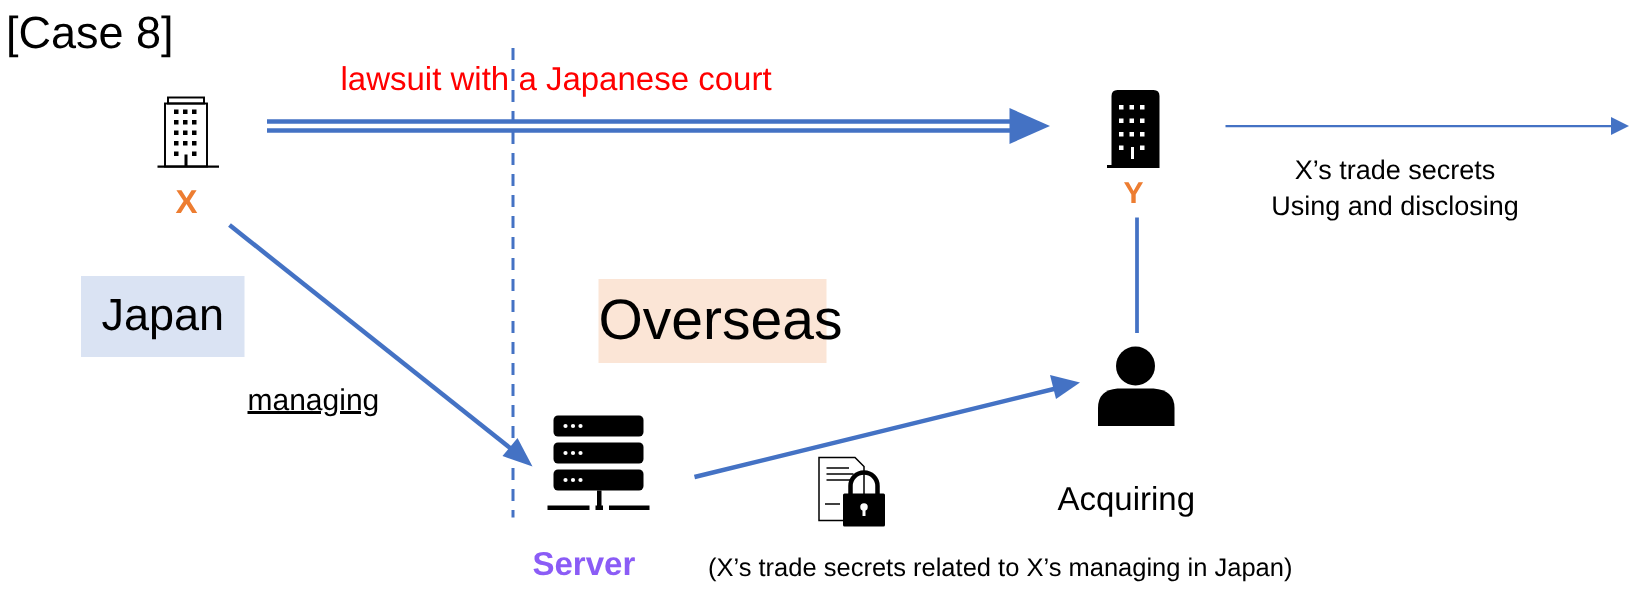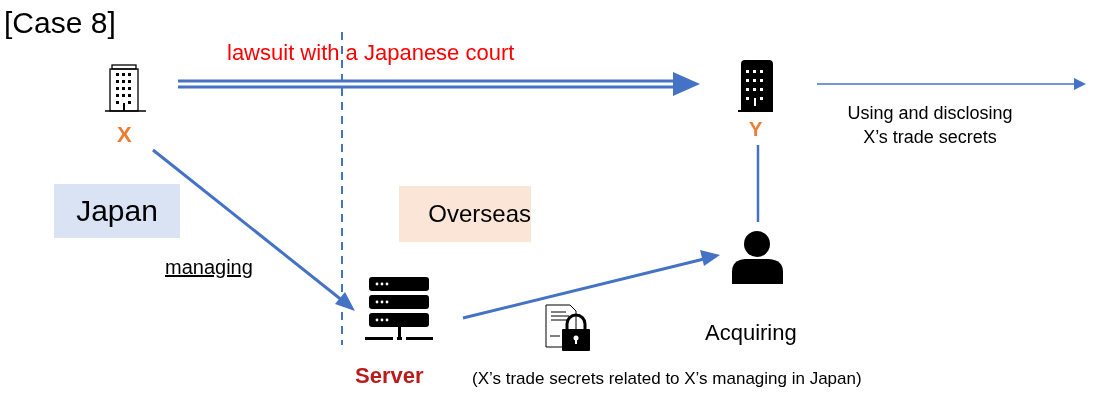--- a/index.html
+++ b/index.html
@@ -3,24 +3,24 @@
 <meta charset="utf-8">
 <style>
   html, body { margin:0; padding:0; background:#ffffff; }
   body { width:1096px; height:401px; position:relative; overflow:hidden; font-family:"Liberation Sans", sans-serif; color:#000; }
   .abs { position:absolute; }
   .case-title { left:4px; top:6px; font-size:30px; line-height:34px; white-space:nowrap; }
   .lawsuit-label { left:227px; top:40px; font-size:22px; color:#ff0000; white-space:nowrap; }
   .x-label { left:117px; top:122px; font-size:22px; font-weight:bold; color:#ed7d31; }
   .y-label { left:749px; top:118px; font-size:20px; font-weight:bold; color:#ed7d31; }
   .using-label { left:815px; top:101px; font-size:18px; line-height:24px; text-align:center; width:230px; }
-  .region-japan { left:54px; top:184px; width:126px; height:54px; background:#dae3f3; font-size:30px; display:flex; align-items:center; justify-content:center; }
-  .region-overseas { left:399px; top:186px; width:132px; height:56px; background:#fbe5d6; font-size:24px; display:flex; align-items:center; justify-content:flex-end; }
+  .region-japan { left:54px; top:184px; width:109px; height:54px; background:#dae3f3; font-size:30px; display:flex; align-items:center; justify-content:center; }
+  .region-overseas { left:399px; top:186px; width:152px; height:56px; background:#fbe5d6; font-size:38px; display:flex; align-items:center; justify-content:flex-start; }
   .managing-label { left:165px; top:256px; font-size:20px;text-decoration:underline; }
-  .server-label { left:355px; top:363px; font-size:22px; font-weight:bold; color:#b91c1c; }
+  .server-label { left:355px; top:363px; font-size:22px; font-weight:bold; color:#8b5cf6; }
   .acquiring-label { left:705px; top:320px; font-size:22px;text-align:right; }
   .caption-label { left:472px; top:369px; font-size:17px; white-space:nowrap; }
   svg.canvas { position:absolute; left:0; top:0; }
 </style>
 </head>
 <body>
 
 <svg class="canvas" width="1096" height="401" viewBox="0 0 1096 401">
   <defs>
     <marker id="ah" markerWidth="10" markerHeight="10" refX="8" refY="5" orient="auto" markerUnits="userSpaceOnUse">
@@ -131,22 +131,22 @@
     <circle cx="757" cy="244" r="13"></circle>
     <path d="M732,284 L732,272 Q732,260 745,259 L769,259 Q783,260 783,272 L783,284 z"></path>
   </g>
 </svg>
 
 <div class="abs case-title">[Case 8]</div>
 <div class="abs lawsuit-label">lawsuit with a Japanese court</div>
 <div class="abs x-label">X</div>
 <div class="abs y-label">Y</div>
 <div class="abs using-label">
+  <div>X’s trade secrets</div>
   <div>Using and disclosing</div>
-  <div>X’s trade secrets</div>
 </div>
 <div class="abs region-japan">
     <span>Japan</span>
   </div>
 <div class="abs region-overseas">
     <span>Overseas</span>
   </div>
 <div class="abs managing-label">managing</div>
 <div class="abs server-label">Server</div>
 <div class="abs acquiring-label">Acquiring</div>

